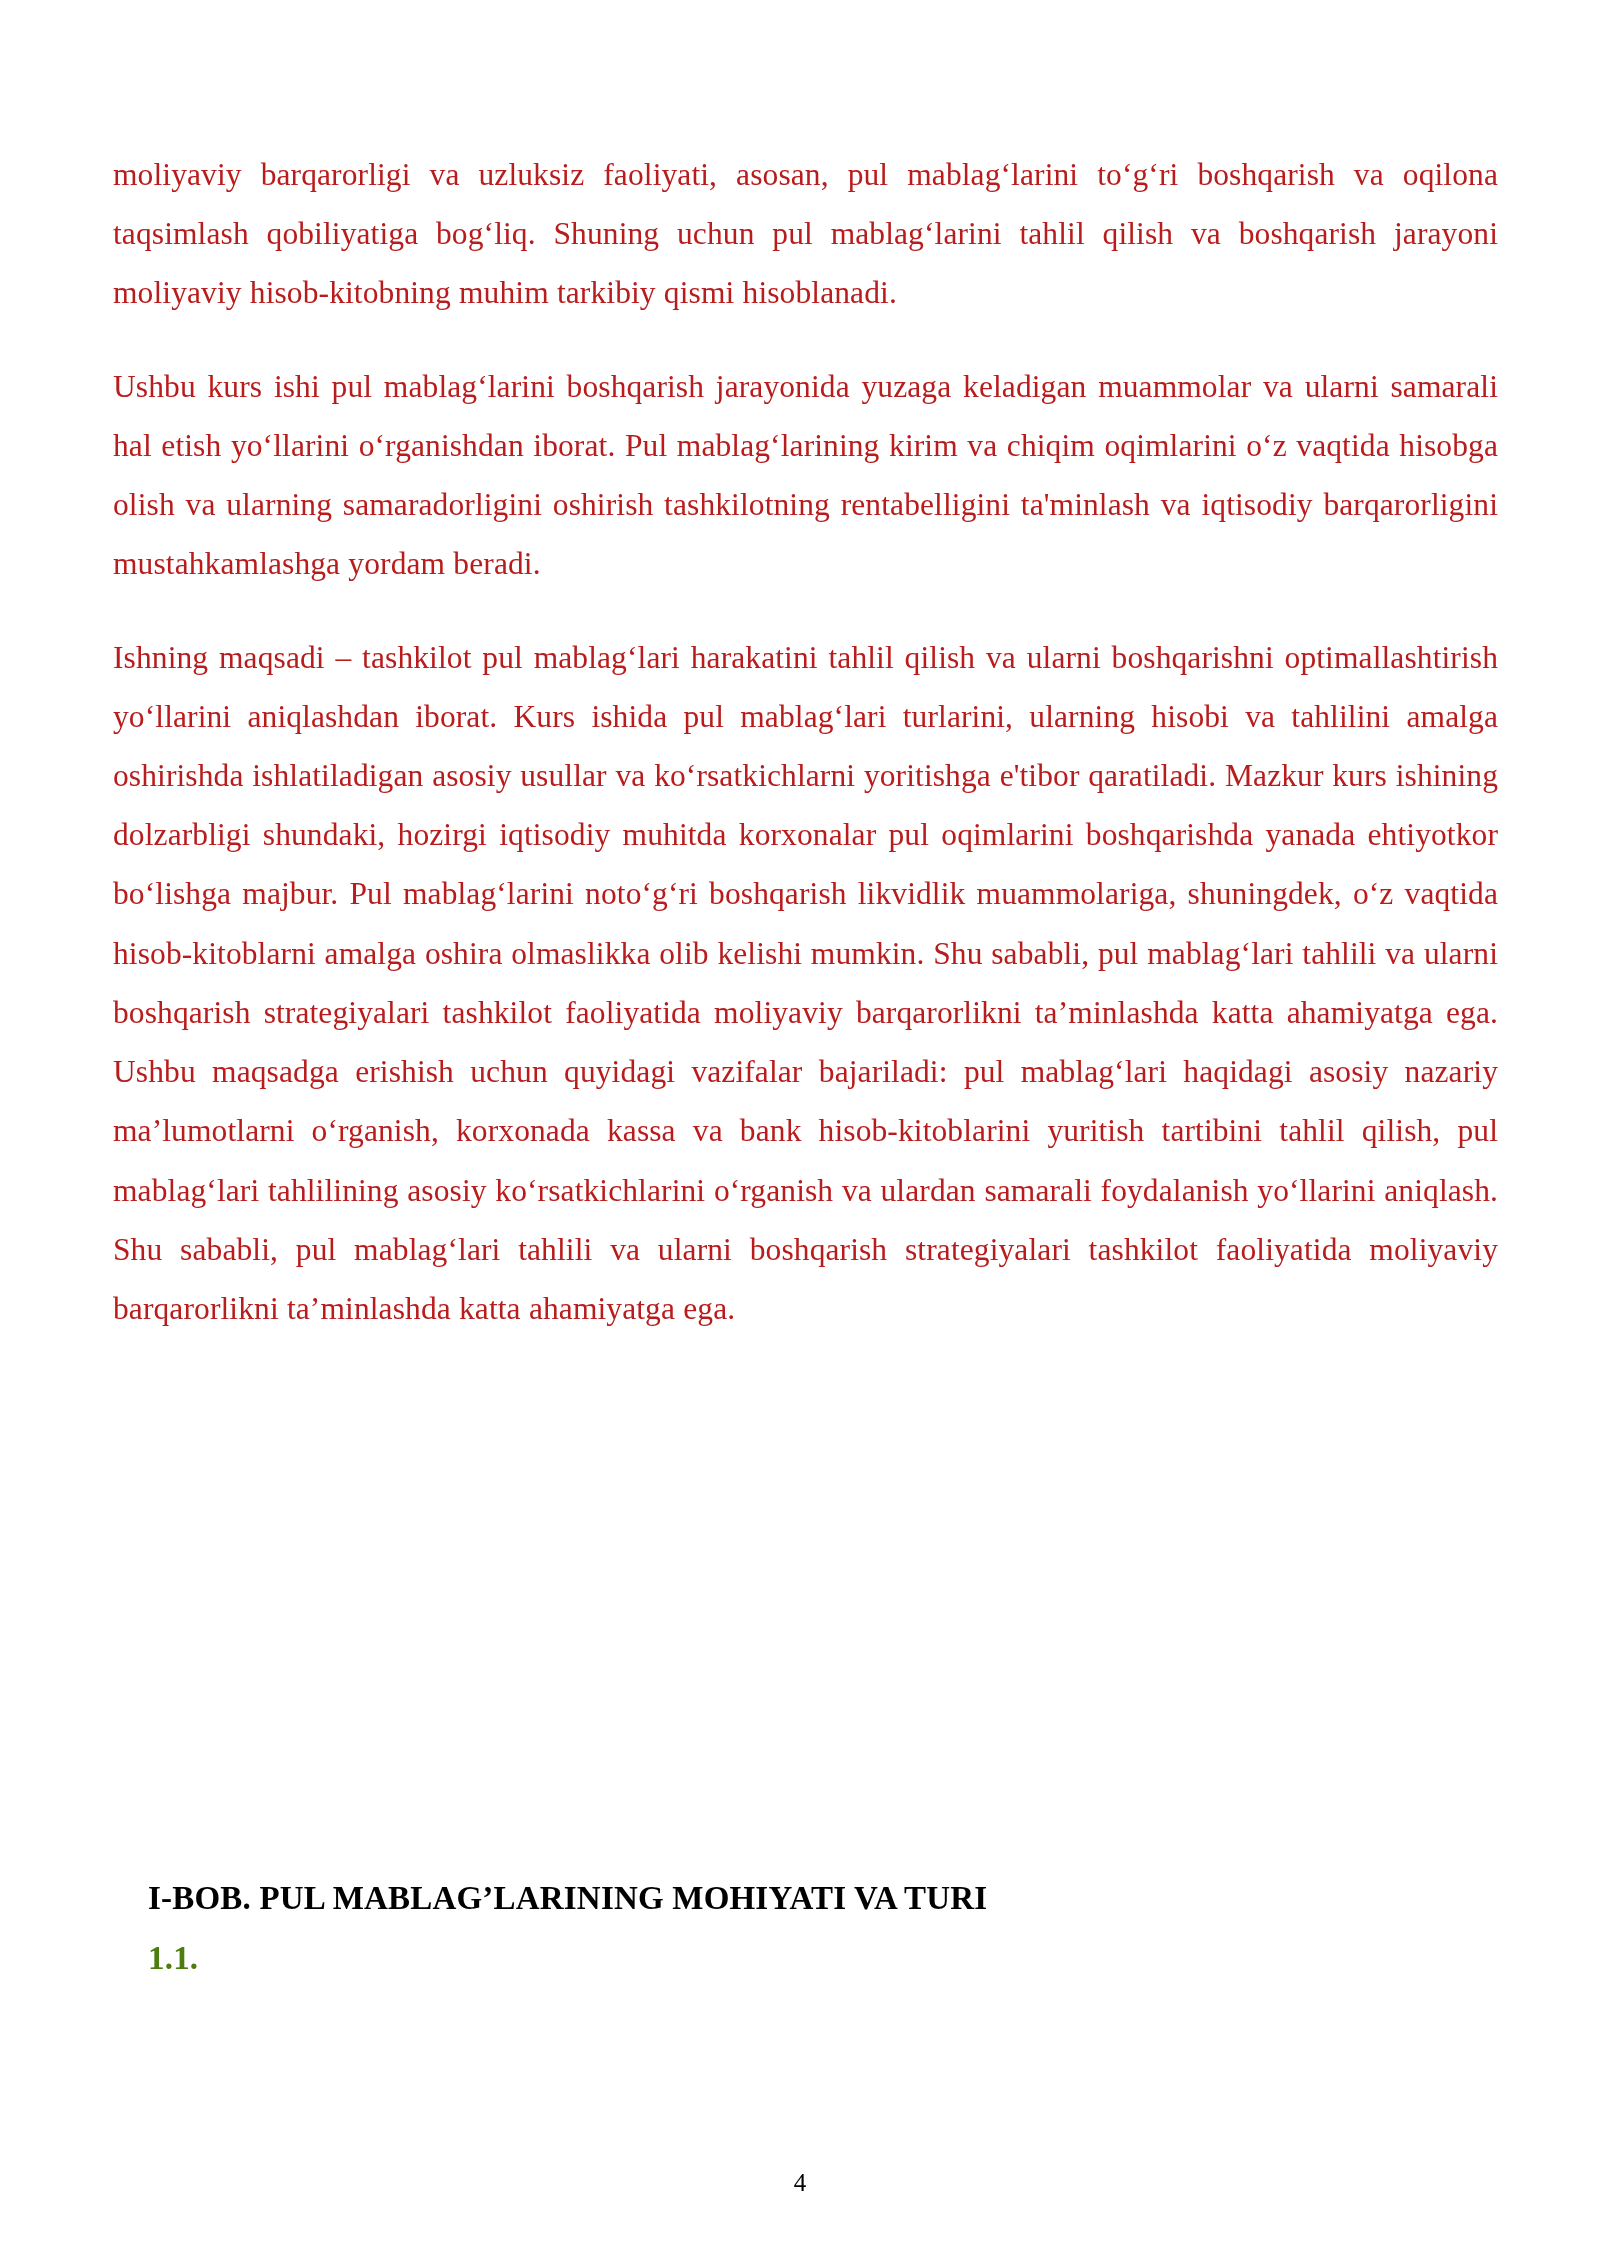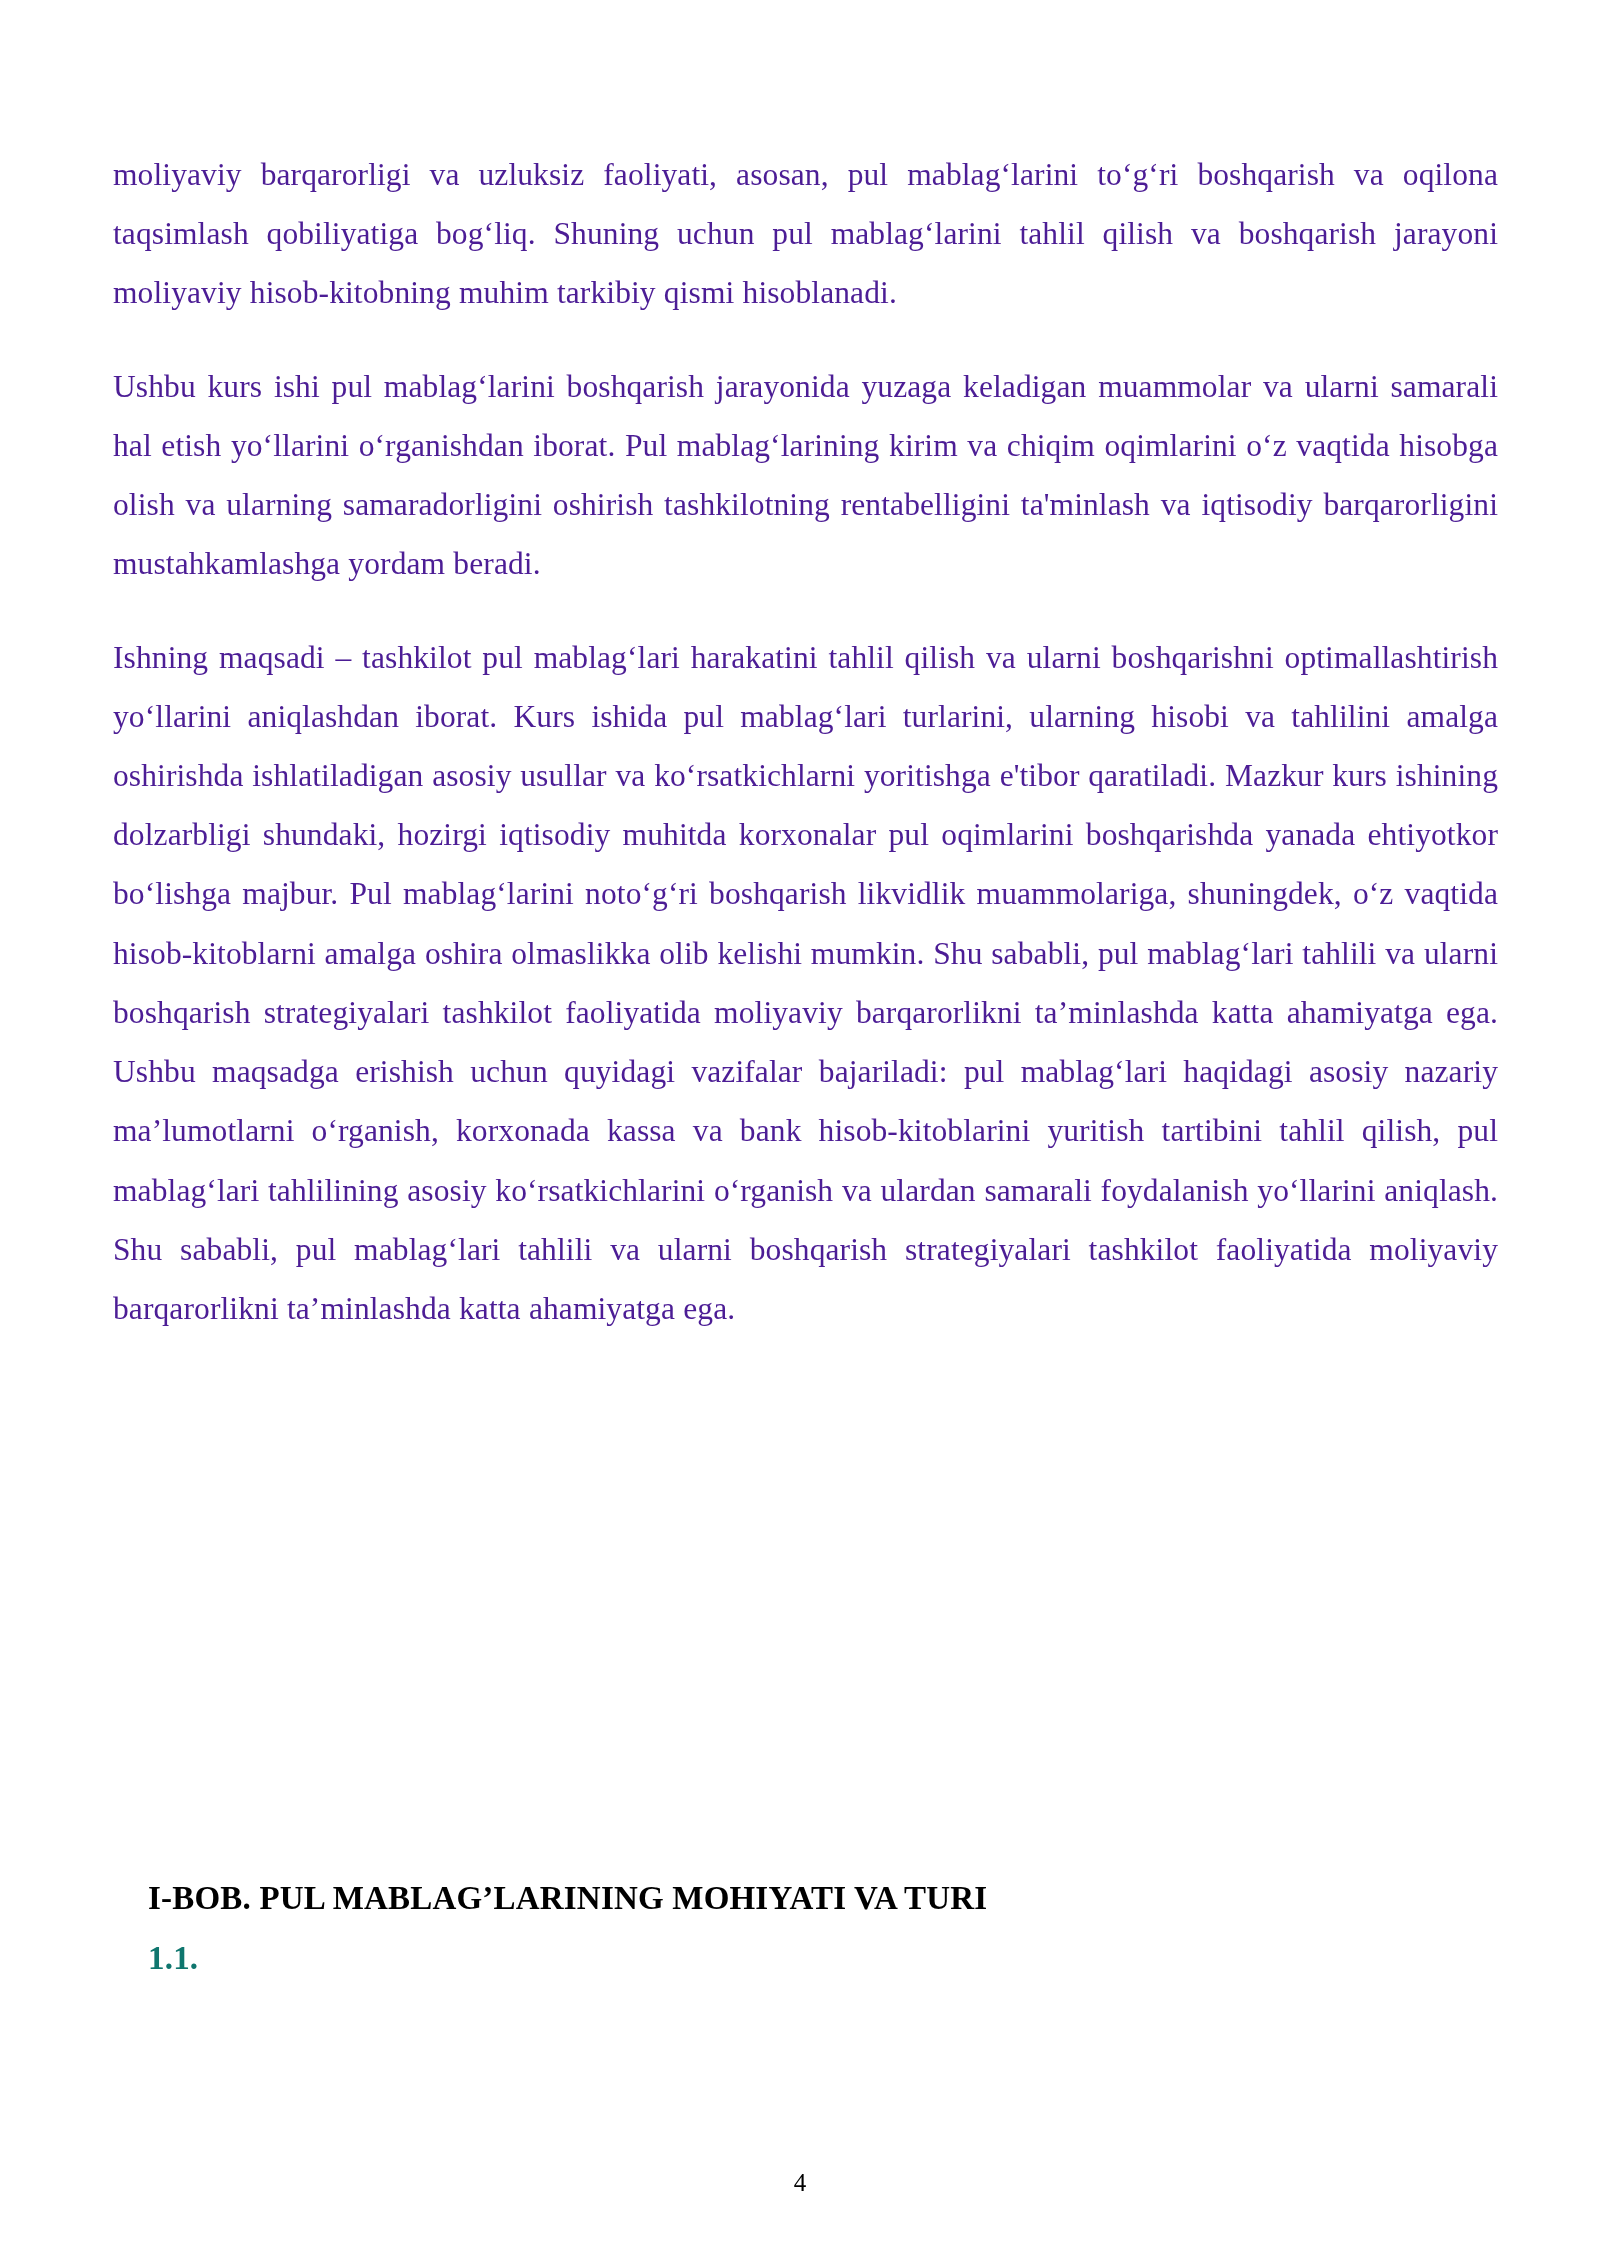--- a/index.html
+++ b/index.html
@@ -26,21 +26,21 @@
     width: 1385px;
   }
   p.body-par {
     margin: 0 0 34px 0;
     font-size: 31.5px;
     line-height: 1.88;
     text-align: justify;
     text-justify: inter-word;
     letter-spacing: 0.1px;
     word-spacing: 0.2px;
-    color: #4c1d95;
+    color: #b91c1c;
   }
   p.body-par:last-of-type { margin-bottom: 0; }
 
   .headings {
     position: absolute;
     left: 148px;
     top: 1875px;
     width: 1320px;
   }
   .heading-1 {
@@ -49,21 +49,21 @@
     line-height: 1.45;
     margin: 0 0 12px 0;
     color: #000;
     letter-spacing: 0.2px;
   }
   .heading-2 {
     font-size: 33px;
     font-weight: bold;
     line-height: 1.45;
     margin: 0;
-    color: #0f766e;
+    color: #4d7c0f;
     display: flex;
     letter-spacing: 0.2px;
   }
   .heading-2 .num { white-space: nowrap; }
   .page-number {
     position: absolute;
     left: 0;
     right: 0;
     top: 2170px;
     text-align: center;

